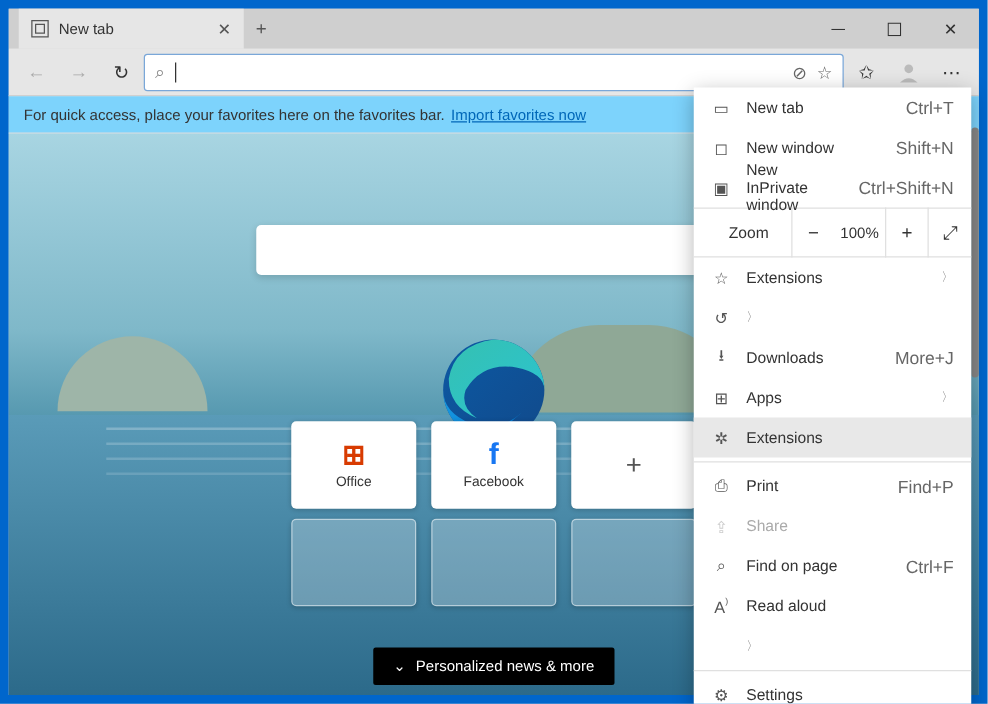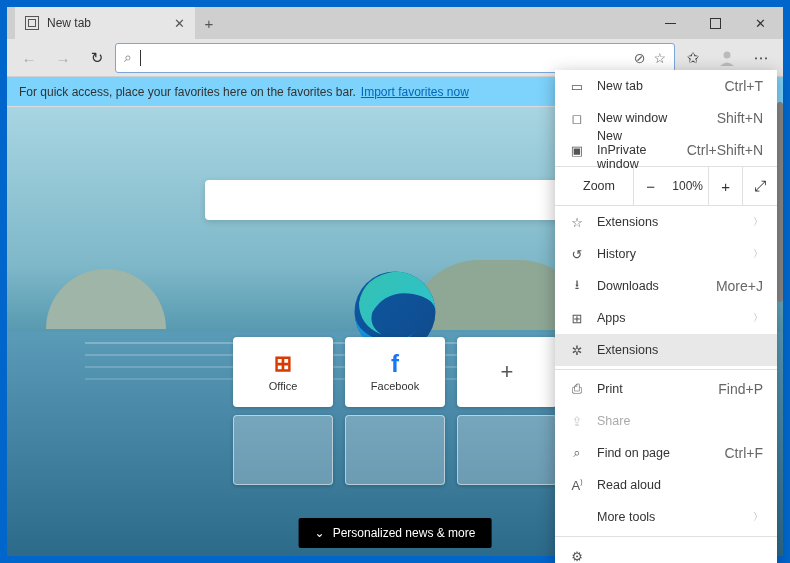--- a/index.html
+++ b/index.html
@@ -200,21 +200,20 @@
     <span class="zoom-btn">+</span>
     <span class="zoom-btn">⤢</span>
   </div>
   <div class="menu-item">
     <span class="menu-icon">☆</span>
     <span class="menu-label">Extensions</span>
     <span class="menu-chev">〉</span>
   </div>
   <div class="menu-item">
     <span class="menu-icon">↺</span>
-    <span class="menu-label">History</span>
     <span class="menu-chev">〉</span>
   </div>
   <div class="menu-item">
     <span class="menu-icon">⭳</span>
     <span class="menu-label">Downloads</span>
     <span class="menu-shortcut">More+J</span>
   </div>
   <div class="menu-item">
     <span class="menu-icon">⊞</span>
     <span class="menu-label">Apps</span>
@@ -238,23 +237,23 @@
     <span class="menu-icon">⌕</span>
     <span class="menu-label">Find on page</span>
     <span class="menu-shortcut">Ctrl+F</span>
   </div>
   <div class="menu-item">
     <span class="menu-icon">A<sup style="font-size:7px">)</sup></span>
     <span class="menu-label">Read aloud</span>
   </div>
   <div class="menu-item">
     <span class="menu-icon"></span>
-    <span class="menu-label">More tools</span>
     <span class="menu-chev">〉</span>
   </div>
   <div class="menu-sep"></div>
   <div class="menu-item">
     <span class="menu-icon">⚙</span>
+    <span class="menu-label">Settings</span>
   </div>
 
 </div>
 
 <div class="vscroll"></div>
 
 </body></html>

